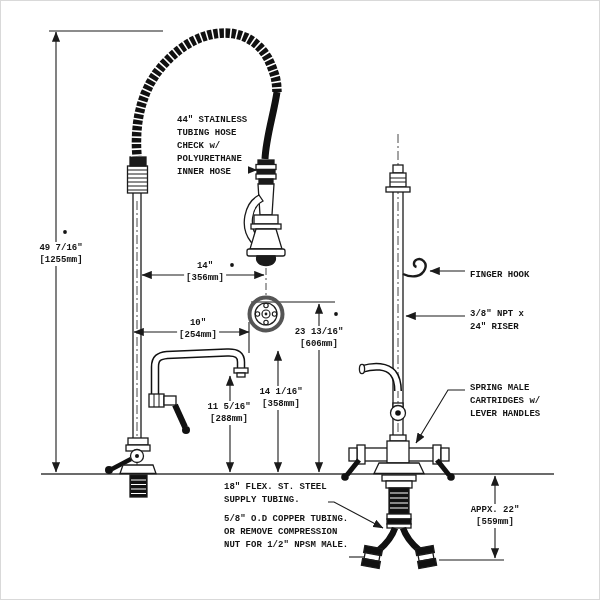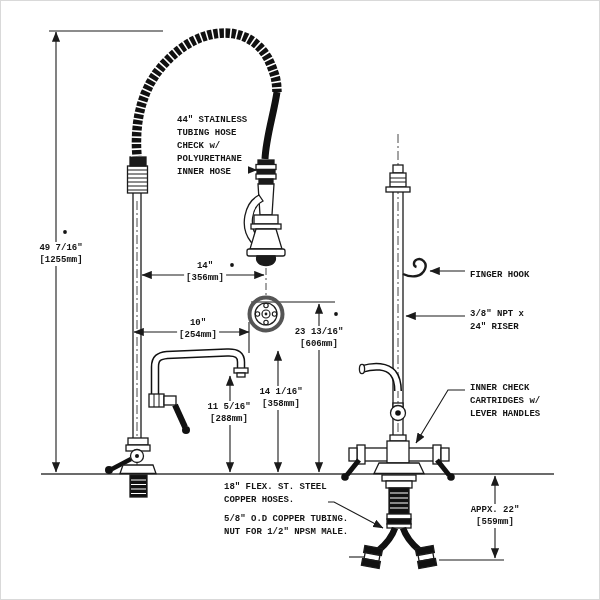--- a/index.html
+++ b/index.html
@@ -213,26 +213,27 @@
   <div>INNER HOSE</div>
 </div>
 <div class="lbl note" style="left:468px;top:268px">
   <div>FINGER HOOK</div>
 </div>
 <div class="lbl note" style="left:468px;top:307px">
   <div>3/8" NPT x</div>
   <div>24" RISER</div>
 </div>
 <div class="lbl note" style="left:468px;top:381px">
-  <div>INNER CHECK</div>
+  <div>SPRING MALE</div>
   <div>CARTRIDGES w/</div>
   <div>LEVER HANDLES</div>
 </div>
 <div class="lbl note" style="left:222px;top:480px">
   <div>18" FLEX. ST. STEEL</div>
-  <div>COPPER HOSES.</div>
+  <div>SUPPLY TUBING.</div>
 </div>
 <div class="lbl note" style="left:222px;top:512px">
   <div>5/8" O.D COPPER TUBING.</div>
+  <div>OR REMOVE COMPRESSION</div>
   <div>NUT FOR 1/2" NPSM MALE.</div>
 </div>
 
 </div>
 
 </body></html>

